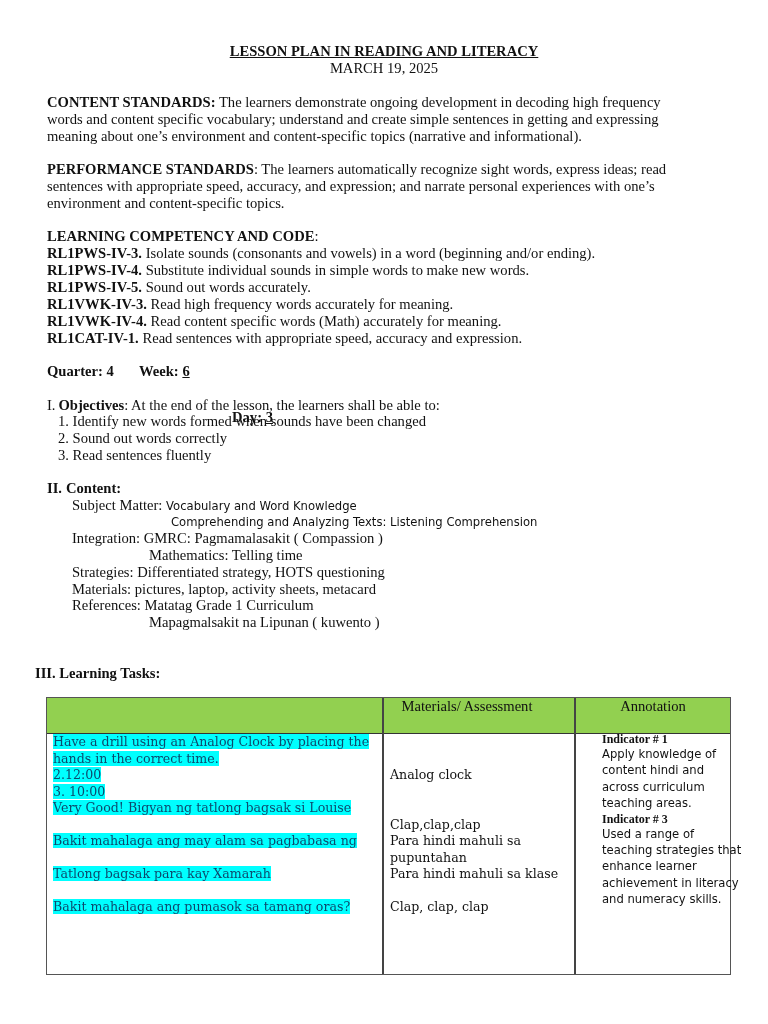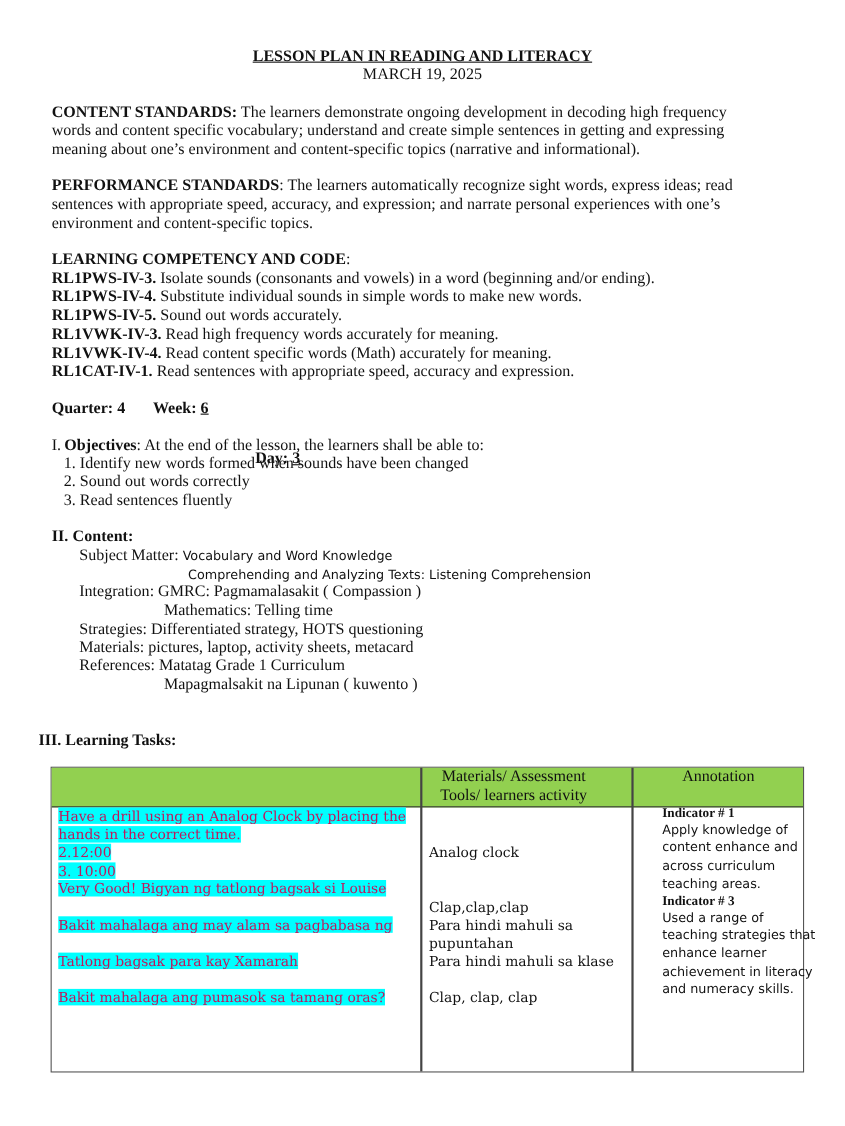--- a/index.html
+++ b/index.html
@@ -15,21 +15,21 @@
 
     #title { left: 0; right: 0; top: 43px; text-align: center; font-weight: bold; text-decoration: underline; font-size: 14.6px; }
     #date { left: 0; right: 0; top: 60px; text-align: center; font-size: 14.6px; }
 
     
     .tbl { position: absolute; left: 46px; top: 697px; width: 685px; height: 278px; border: 1.5px solid #555; box-sizing: border-box; }
     .hdr { position: absolute; left: 0; top: 0; right: 0; height: 35px; background: #92d050; border-bottom: 1.5px solid #333; }
     .vdiv { position: absolute; top: 0; bottom: 0; width: 1.5px; background: #444; }
     .cell { position: absolute; }
     .hl { background: #00ffff; }
-    .c1 { font-family: "DejaVu Serif", serif; font-size: 12.6px; line-height: 16.5px; color: #be185d; }
+    .c1 { font-family: "DejaVu Serif", serif; font-size: 12.6px; line-height: 16.5px; color: #0c4a6e; }
     .c2 { font-family: "DejaVu Serif", serif; font-size: 12.6px; line-height: 16.5px; color: #111; }
     .c3 { font-family: "DejaVu Sans", sans-serif; font-size: 11.6px; line-height: 16.4px; color: #111; margin-left: 20px; }
     .ind { font-family: "Liberation Serif", serif; font-weight: bold; font-size: 12px; line-height: 14px; }
     .hcell { font-family: "Liberation Serif", serif; font-size: 14.6px; line-height: 17px; }
   </style>
 </head>
 <body>
 
 <div id="title" class="abs">LESSON PLAN IN READING AND LITERACY</div>
 <div id="date" class="abs">MARCH 19, 2025</div>
@@ -99,21 +99,20 @@
 
 <b class="abs" style="left:35px; top:665px;">III.  Learning Tasks:</b>
 
 <div class="tbl">
   <div class="hdr"></div>
   <div class="vdiv" style="left:335px;"></div>
   <div class="vdiv" style="left:527px;"></div>
 
   <div class="cell hcell" style="left:337px; width:166px; top:0px; text-align:center;">
     <div>Materials/ Assessment</div>
-    <div>Tools/ learners activity</div>
   </div>
   <div class="cell hcell" style="left:529px; width:154px; top:0px; text-align:center;">Annotation</div>
 
   <div class="cell c1" style="left:6px; top:36px; white-space:nowrap;">
     <div><span class="hl">Have a drill using an Analog Clock by placing the</span></div>
     <div><span class="hl">hands in the correct time.</span></div>
     <div><span class="hl">2.12:00</span></div>
     <div><span class="hl">3. 10:00</span></div>
     <div><span class="hl">Very Good! Bigyan ng tatlong bagsak si Louise</span></div>
     <div style="height:16.5px;"></div>
@@ -131,21 +130,21 @@
     <div>Para hindi mahuli sa</div>
     <div>pupuntahan</div>
     <div>Para hindi mahuli sa klase</div>
     <div style="height:16.5px;"></div>
     <div>Clap, clap, clap</div>
   </div>
 
   <div class="cell c3" style="left:535px; top:34px; white-space:nowrap;">
     <div class="ind">Indicator # 1</div>
     <div>Apply knowledge of</div>
-    <div>content enhance and</div>
+    <div>content hindi and</div>
     <div>across curriculum</div>
     <div>teaching areas.</div>
     <div class="ind">Indicator # 3</div>
     <div>Used a range of</div>
     <div>teaching strategies that</div>
     <div>enhance learner</div>
     <div>achievement in literacy</div>
     <div>and numeracy skills.</div>
   </div>
 </div>

